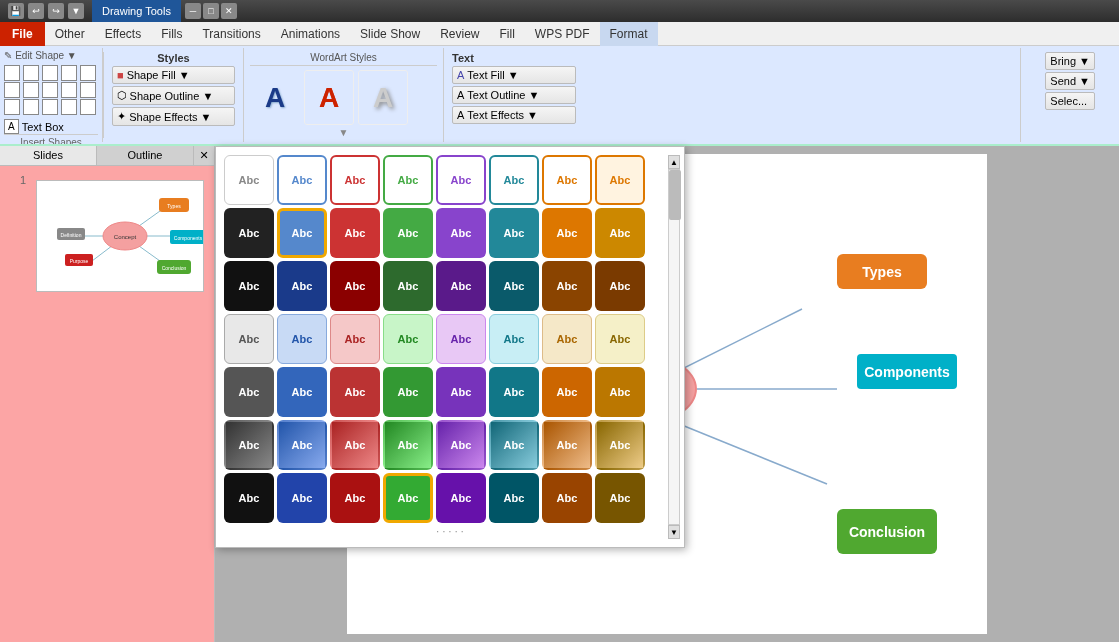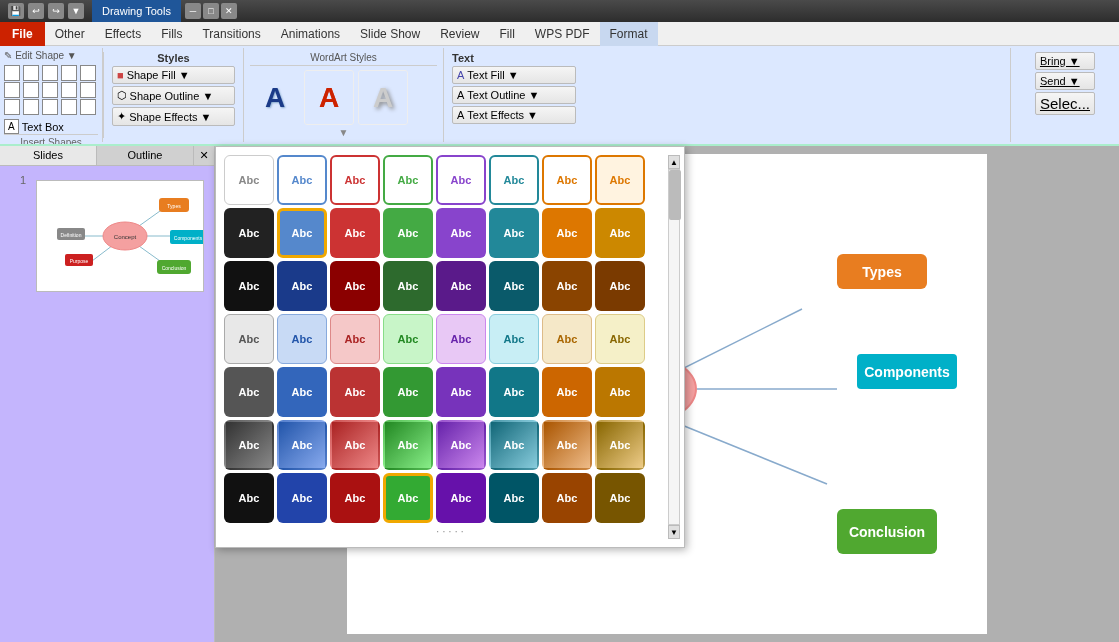--- a/index.html
+++ b/index.html
@@ -66,21 +66,21 @@
       border-top: 1px solid #ccc;
       padding-bottom: 2px;
     }
 
     
     .main-area { display: flex; height: calc(642px - 22px - 24px - 100px); }
 
     
     .sidebar {
       width: 215px;
-      background: #c4b5fd;
+      background: #fca5a5;
       border-right: 1px solid #bbb;
       display: flex;
       flex-direction: column;
     }
     .sidebar-tabs {
       display: flex;
       background: #d0d0d0;
       border-bottom: 1px solid #bbb;
     }
     .sidebar-tab {
@@ -369,25 +369,25 @@
       </div>
       <div style="display:flex;align-items:center;gap:3px;padding:2px 4px;background:linear-gradient(to bottom,#f5f5f5,#e5e5e5);border:1px solid #bbb;border-radius:2px;cursor:pointer;font-size:11px;">
         <span>A</span> 
           <span>Text Effects ▼</span>
       </div>
     </div>
   </div>
 
   <div style="flex:1;background:#dce8ff;"></div>
 
-  <div style="display:flex;flex-direction:column;padding:4px 24px;border-left:1px solid #ccc;min-width:90px;text-decoration:underline;">
+  <div style="display:flex;flex-direction:column;padding:4px 24px;border-left:1px solid #ccc;min-width:90px;">
     <div style="display:flex;flex-direction:column;gap:2px;flex:1;">
       <div style="padding:2px 4px;background:linear-gradient(to bottom,#f5f5f5,#e5e5e5);border:1px solid #bbb;border-radius:2px;cursor:pointer;font-size:11px;">Bring ▼</div>
       <div style="padding:2px 4px;background:linear-gradient(to bottom,#f5f5f5,#e5e5e5);border:1px solid #bbb;border-radius:2px;cursor:pointer;font-size:11px;">Send ▼</div>
-      <div style="padding:2px 4px;background:linear-gradient(to bottom,#f5f5f5,#e5e5e5);border:1px solid #bbb;border-radius:2px;cursor:pointer;font-size:15px;">Selec...</div>
+      <div style="padding:2px 4px;background:linear-gradient(to bottom,#f5f5f5,#e5e5e5);border:1px solid #bbb;border-radius:2px;cursor:pointer;font-size:11px;">Selec...</div>
     </div>
   </div>
 </div>
 
 <div class="main-area">
 
   <div class="sidebar">
     <div class="sidebar-tabs">
       <div class="sidebar-tab active">Slides</div>
       <div class="sidebar-tab">Outline</div>

